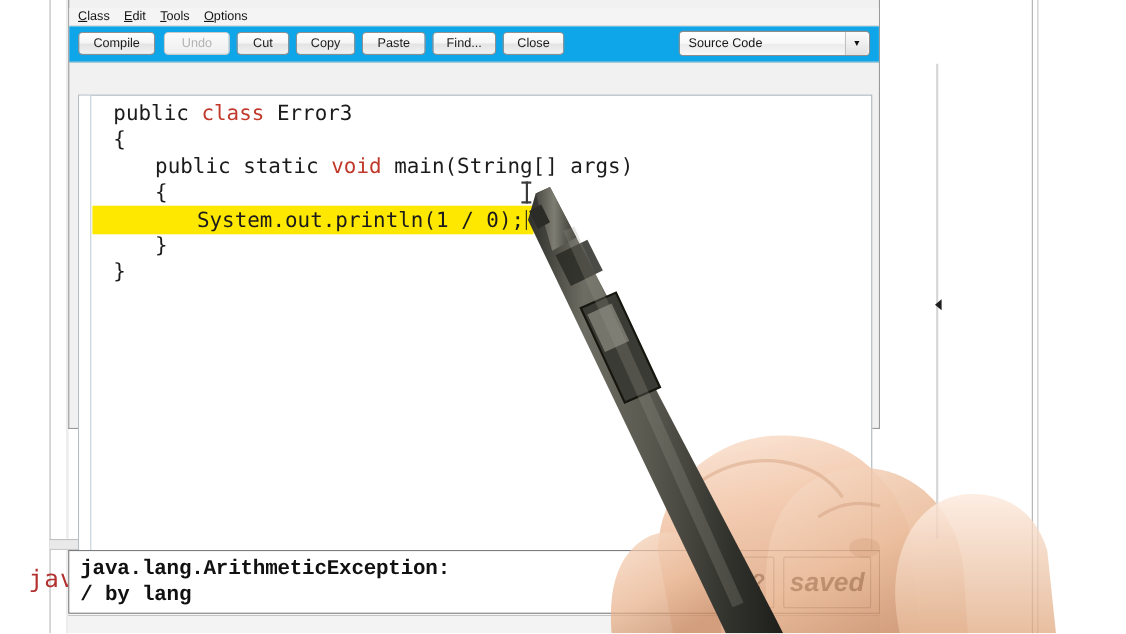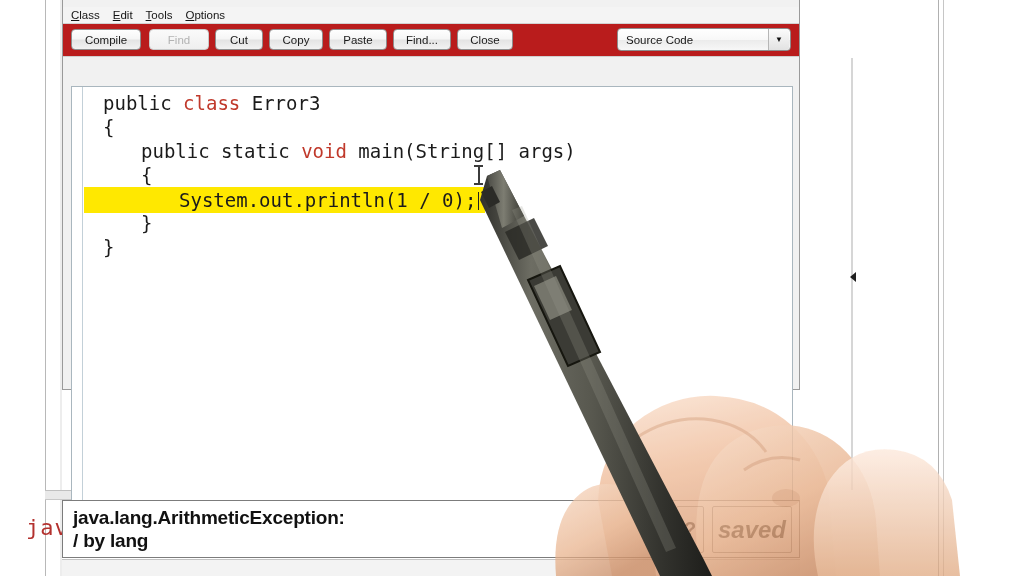--- a/index.html
+++ b/index.html
@@ -19,21 +19,21 @@
   .bg-terminal-text{position:absolute;left:26px;top:515px;font-family:"DejaVu Sans Mono","Liberation Mono",monospace;font-size:22px;color:#b3312e;letter-spacing:1px;}
 
   
   .win{position:absolute;left:62px;top:0;width:738px;height:390px;background:#f1f1f1;border:1px solid #9a9a9a;border-top:none;box-sizing:border-box;}
   .titlebar{position:absolute;left:62px;top:0;width:738px;height:7px;background:#000000;}
 
   .menubar{position:absolute;left:0;top:7px;width:100%;height:17px;background:#f4f4f4;border-bottom:1px solid #d2d2d2;box-sizing:border-box;display:flex;align-items:center;padding-left:8px;}
   .menu-item{font-size:11.5px;color:#141414;margin-right:13px;line-height:11px;cursor:default;}
   .menu-item u{text-decoration:underline;}
 
-  .toolbar{position:absolute;left:0;top:24px;width:100%;height:33px;background:#b91c1c;border-bottom:1px solid #cfcfcf;box-sizing:border-box;}
+  .toolbar{position:absolute;left:0;top:24px;width:100%;height:33px;background:#0ea5e9;border-bottom:1px solid #cfcfcf;box-sizing:border-box;}
   .tbtn{
     position:absolute;top:5px;height:21px;
     background:linear-gradient(to bottom,#fefefe 0%,#f6f6f6 45%,#e4e4e4 55%,#f2f2f2 100%);
     border:1px solid #8f8f8f;border-radius:4px;
     font-size:11.5px;color:#1a1a1a;
     display:flex;align-items:center;justify-content:center;
     box-sizing:border-box;cursor:default;
   }
   .tbtn.disabled{color:#b3b3b3;border-color:#c9c9c9;background:linear-gradient(to bottom,#fafafa,#efefef);}
 
@@ -63,21 +63,21 @@
   .ibeam::before,.ibeam::after{content:"";position:absolute;left:0;width:9px;height:2px;background:#3b3b3b;}
   .ibeam::before{top:0;}.ibeam::after{bottom:0;}
   .ibeam span{position:absolute;left:4px;top:0;width:2px;height:20px;background:#3b3b3b;display:block;}
 
   .split-handle{position:absolute;left:784px;top:268px;width:12px;height:18px;display:flex;align-items:center;justify-content:center;}
   .split-handle i{width:0;height:0;border-top:5px solid transparent;border-bottom:5px solid transparent;border-right:6px solid #1f1f1f;display:block;}
   .split-line{position:absolute;left:788px;top:58px;width:2px;height:432px;background:#d6d6d6;}
 
   
   .msg-panel{position:absolute;left:62px;top:500px;width:738px;height:58px;background:#ffffff;border:1px solid #7c7c7c;box-sizing:border-box;}
-  .msg-text{position:absolute;left:10px;top:5px;font-size:19px;font-weight:bold;color:#111111;line-height:23px;letter-spacing:-0.2px;}
+  .msg-text{position:absolute;left:10px;top:5px;font-size:19px;font-weight:bold;color:#111111;line-height:23px;letter-spacing:-0.2px;font-family:Liberation Mono, monospace;}
   .status-row{position:absolute;left:62px;top:559px;width:738px;height:17px;border-top:1px solid #c3c3c3;background:#f3f3f3;}
 
   .sbox{position:absolute;border:1px solid #8b8b8b;border-radius:2px;box-sizing:border-box;display:flex;align-items:center;justify-content:center;background:#fbfbfb;}
   .sbox.help{left:676px;top:506px;width:28px;height:47px;font-size:20px;font-weight:bold;color:#111;}
   .sbox.saved{left:712px;top:506px;width:80px;height:47px;font-size:24px;font-weight:bold;font-style:italic;color:#111;}
 
   
   .overlay{position:absolute;left:0;top:0;width:1024px;height:576px;pointer-events:none;}
 </style>
 </head>
@@ -96,21 +96,21 @@
 
     <div class="menubar">
       <div class="menu-item"><u>C</u><span>lass</span></div>
       <div class="menu-item"><u>E</u><span>dit</span></div>
       <div class="menu-item"><u>T</u><span>ools</span></div>
       <div class="menu-item"><u>O</u><span>ptions</span></div>
     </div>
 
     <div class="toolbar">
       <div class="tbtn" style="left:8px;width:70px;">Compile</div>
-      <div class="tbtn disabled" style="left:86px;width:60px;">Find</div>
+      <div class="tbtn disabled" style="left:86px;width:60px;">Undo</div>
       <div class="tbtn" style="left:152px;width:48px;">Cut</div>
       <div class="tbtn" style="left:206px;width:54px;">Copy</div>
       <div class="tbtn" style="left:266px;width:58px;">Paste</div>
       <div class="tbtn" style="left:330px;width:58px;">Find...</div>
       <div class="tbtn" style="left:394px;width:56px;">Close</div>
 
       <div class="combo">
         <span class="cval">Source Code</span>
         <span class="carrow">▼</span>
       </div>

